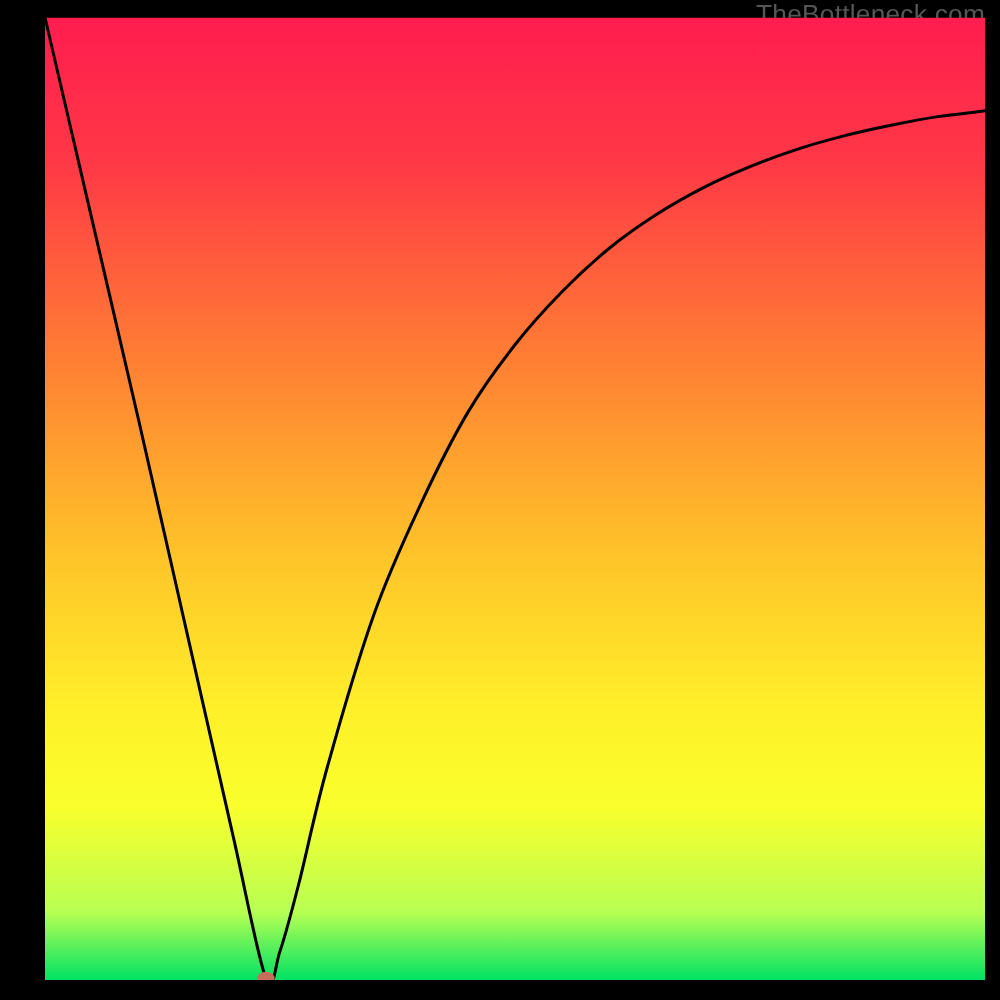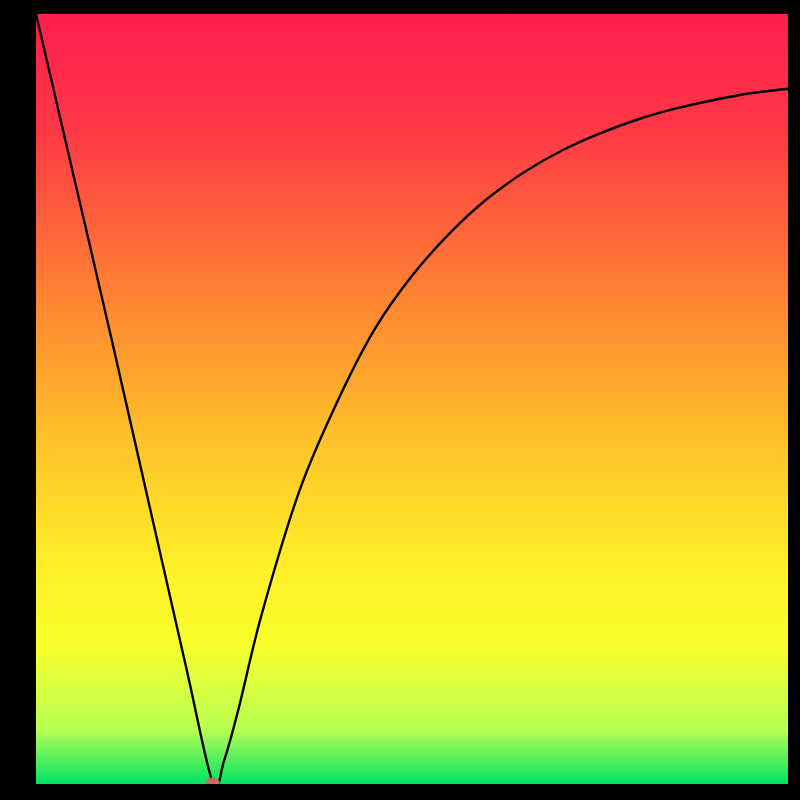--- a/index.html
+++ b/index.html
@@ -38,20 +38,21 @@
     font-weight: 500;
     letter-spacing: 0.2px;
     user-select: none;
   }
 </style>
 </head>
 <body>
 
 <div class="frame">
 
+  <div class="watermark">TheBottleneck.com</div>
 
   <div class="plot">
     <svg id="chart-svg" width="752" height="770" viewBox="0 0 752 770">
       <defs>
         <linearGradient id="bg-grad" x1="0" y1="0" x2="0" y2="1">
             <stop offset="0%" stop-color="#ff1d4f"></stop>
             <stop offset="15%" stop-color="#ff3846"></stop>
             <stop offset="35%" stop-color="#ff7d34"></stop>
             <stop offset="55.00000000000001%" stop-color="#ffc129"></stop>
             <stop offset="72%" stop-color="#fff029"></stop>

